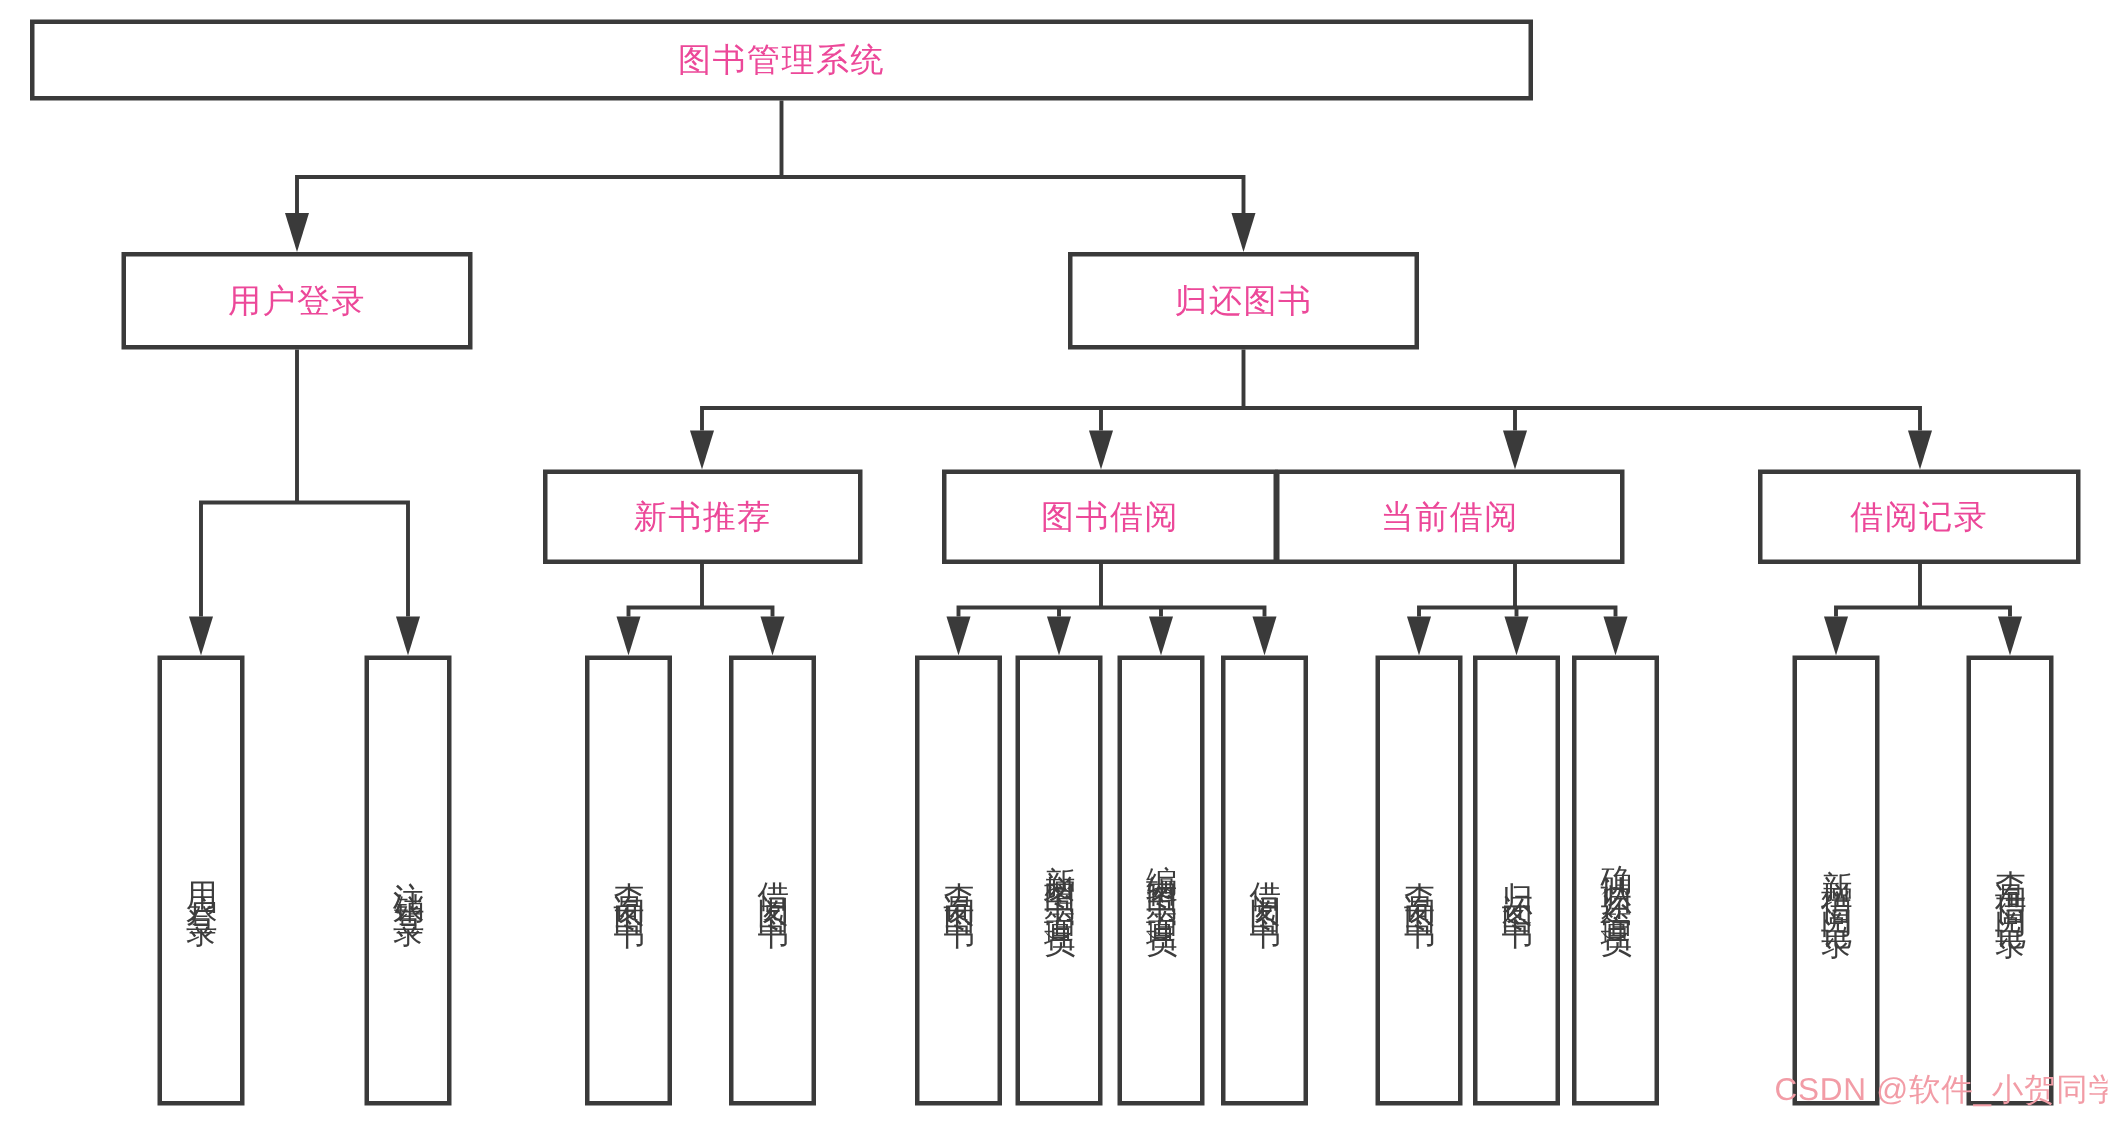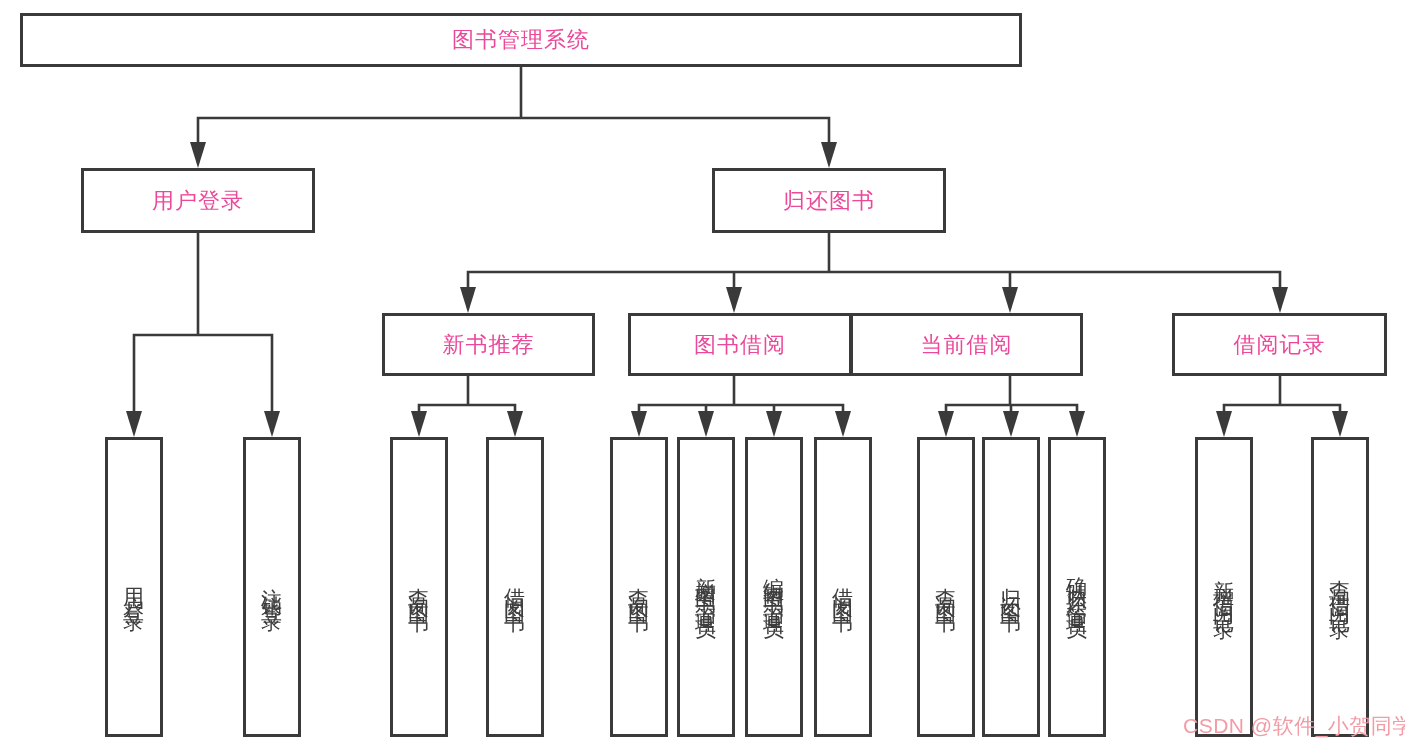--- a/index.html
+++ b/index.html
@@ -73,21 +73,21 @@
   <span class="lbl">图书管理系统</span>
 </div>
 
 <div class="box hbox" style="left:81px;top:168px;width:234px;height:65px">
   <span class="lbl">用户登录</span>
 </div>
 <div class="box hbox" style="left:712px;top:168px;width:234px;height:65px">
   <span class="lbl">归还图书</span>
 </div>
 
-<div class="box hbox" style="left:382px;top:313px;width:213px;height:63px">
+<div class="box hbox" style="left:362px;top:313px;width:213px;height:63px">
   <span class="lbl">新书推荐</span>
 </div>
 <div class="box hbox" style="left:628px;top:313px;width:224px;height:63px">
   <span class="lbl">图书借阅</span>
 </div>
 <div class="box hbox" style="left:850px;top:313px;width:233px;height:63px">
   <span class="lbl">当前借阅</span>
 </div>
 <div class="box hbox" style="left:1172px;top:313px;width:215px;height:63px">
   <span class="lbl">借阅记录</span>

